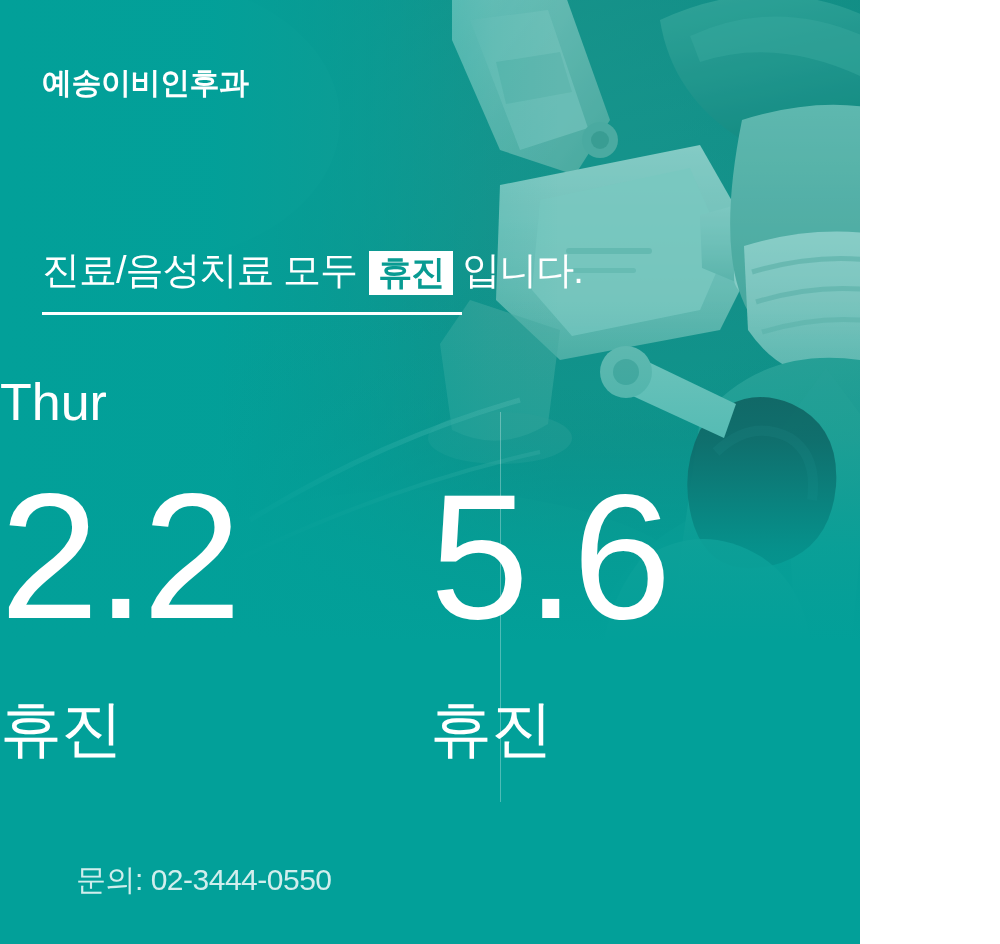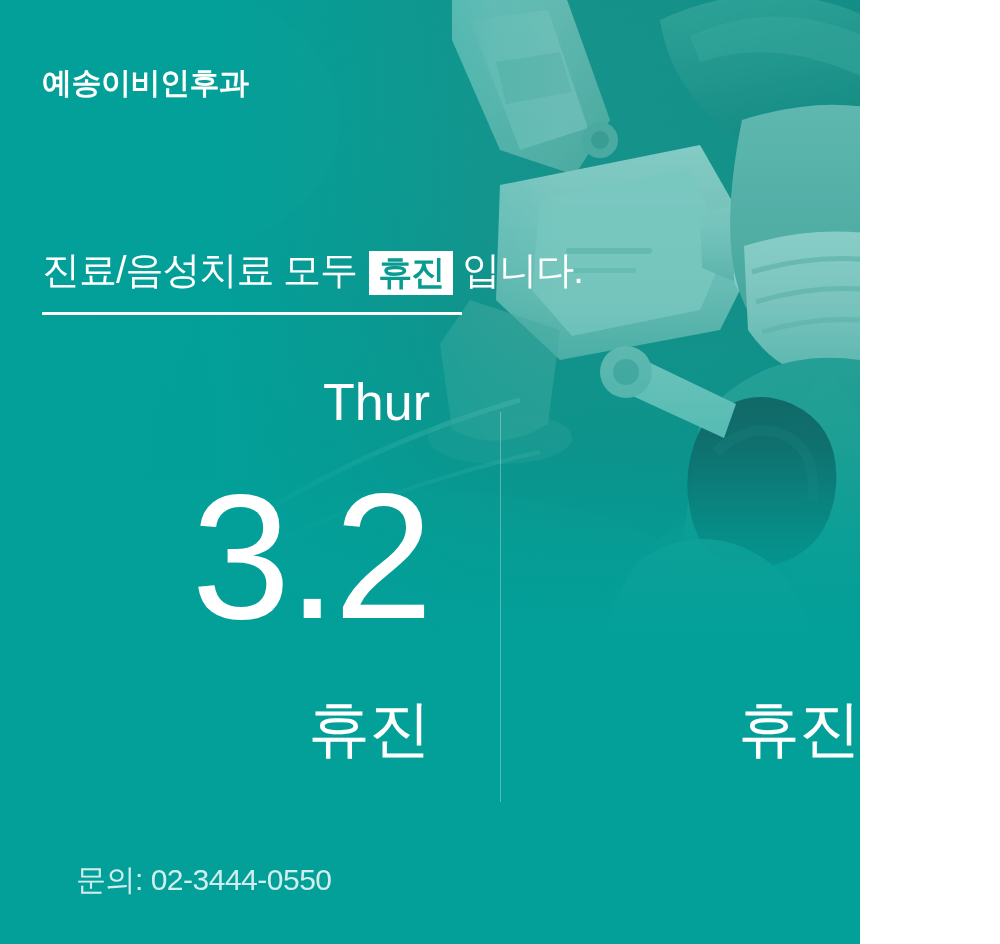--- a/index.html
+++ b/index.html
@@ -155,21 +155,21 @@
     position: absolute;
     left: 0;
     right: 0;
     top: 360px;
     height: 450px;
     display: flex;
   }
   .date-col {
     flex: 1 1 50%;
     position: relative;
-    text-align: right;
+    text-align: left;
   }
   .weekday {
     position: absolute;
     top: 16px;
     left: 0;
     right: 0;
     font-size: 52px;
     font-weight: 300;
     color: #ffffff;
     letter-spacing: 0px;
@@ -354,25 +354,26 @@
       <span class="sub-pre">진료/음성치료 모두</span>
       <span class="badge-holiday">휴진</span>
     </span>
     <span class="sub-post">입니다.</span>
   </div>
 
   <div class="dates">
 
     <div class="date-col">
       <div class="weekday">Thur</div>
-      <div class="daynum">3.2</div>
+      <div class="daynum">2.2</div>
       <div class="daystatus">휴진</div>
     </div>
 
     <div class="date-col">
+      <div class="daynum">5.6</div>
       <div class="daystatus">휴진</div>
     </div>
 
   </div>
 
   <div class="col-divider"></div>
 
   <div class="contact">문의: 02-3444-0550</div>
 
 </div>

